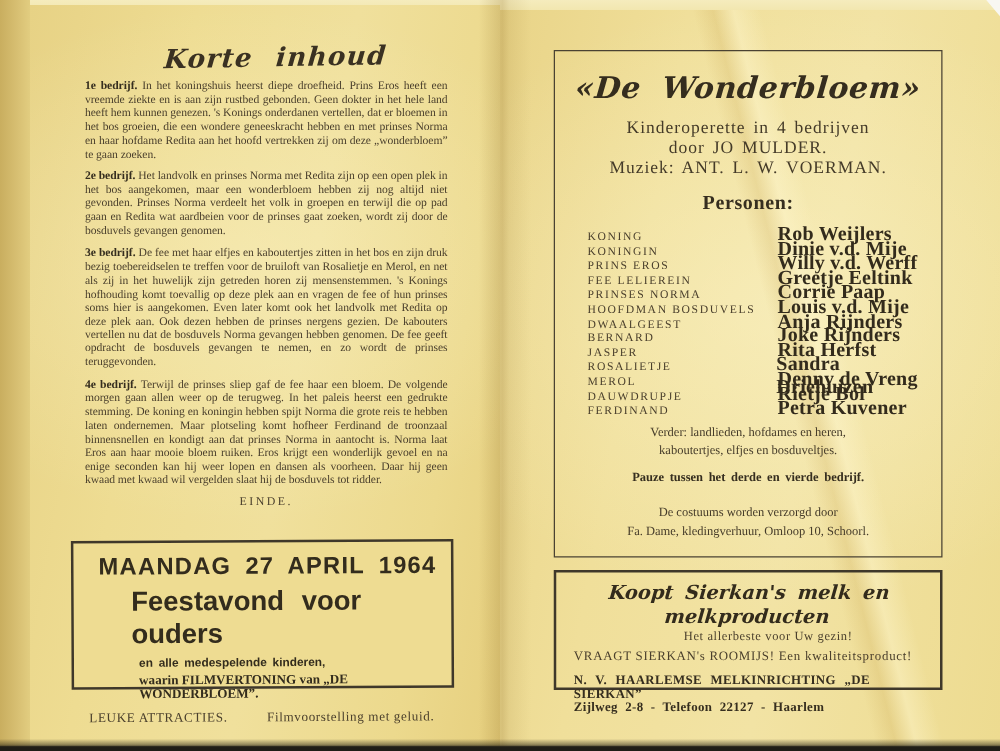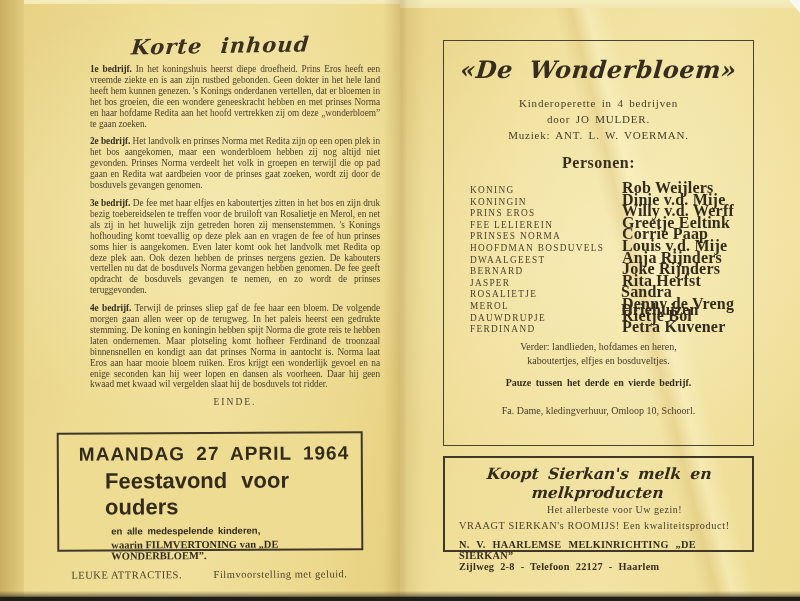--- a/index.html
+++ b/index.html
@@ -29,21 +29,21 @@
     background:linear-gradient(90deg, rgba(0,0,0,0), rgba(130,95,25,.22) 45%, rgba(130,95,25,.10) 58%, rgba(0,0,0,0)); }
   .corner-fold { position:absolute; right:0; top:0; width:0; height:0;
     border-top:13px solid #f8f7f2; border-left:11px solid transparent; }
   .bottom-shadow { position:absolute; left:0; bottom:0; width:800px; height:10px;
     background:linear-gradient(180deg, rgba(40,35,20,0) 0%, rgba(40,35,20,.45) 45%, #1f1d17 75%); }
 
   
   .korte-heading { position:absolute; left:76px; top:33px; width:289px; text-align:center;
     font-family:"DejaVu Serif", serif; font-style:italic; font-weight:bold; font-size:21px;
     letter-spacing:1px; word-spacing:10px; color:#3a3122; transform:skewX(-6deg) rotate(-1deg); }
-  .body-text { position:absolute; left:90px; top:64px; width:290px;
+  .body-text { position:absolute; left:68px; top:64px; width:290px;
     font-size:9.3px; line-height:10.9px; text-align:justify;
     letter-spacing:-0.05px; color:#4a3f2c;font-family:Liberation Serif, serif; }
   .body-text p { margin-bottom:7px; }
   .act-label { font-weight:bold; color:#362e1f; }
   .einde { text-align:center; font-size:9.5px; letter-spacing:2px; margin-top:5px; color:#4a3f2c; }
 
   .event-box { position:absolute; left:57px; top:432px; width:306px; height:119px;
     border:2px solid #3f382a; background:#eedc92; transform:rotate(-0.3deg);
     font-family:"Liberation Sans", sans-serif; color:#332c1d; }
   .event-date { margin:9px 0 0 20px; font-weight:bold; font-size:19px; letter-spacing:1px; word-spacing:5px; }
@@ -53,21 +53,21 @@
     font-family:"Liberation Serif", serif; }
   .event-row { display:flex; justify-content:space-between; margin:8px 14px 0 12px;
     font-family:"Liberation Serif", serif; font-size:10.5px; letter-spacing:.5px; color:#4a3f2c; }
 
   
   .program-box { position:absolute; left:443px; top:40px; width:311px; height:406px;
     border:1.5px solid #4a4232; }
   .program-title { margin-top:14px; text-align:center;
     font-family:"DejaVu Serif", serif; font-style:italic; font-weight:bold; font-size:24px;
     letter-spacing:.5px; word-spacing:8px; color:#352d1e; transform:skewX(-5deg); }
-  .program-sub { margin-top:11px; text-align:center; font-size:11px; line-height:16px;
+  .program-sub { margin-top:11px; text-align:center; font-size:14px; line-height:16px;
     letter-spacing:.8px; word-spacing:2px; }
   .personen { margin-top:11px; text-align:center; font-weight:bold; font-size:16px; letter-spacing:.5px; color:#362e1f; }
   .cast { margin-top:7px; }
   .cast-row { display:flex; padding-left:26px; height:11.6px; align-items:baseline; }
   .cast-role { width:152px; font-size:9.3px; letter-spacing:1.3px; color:#4a3f2c; }
   .cast-name { font-weight:bold; font-size:16px; color:#332b1c; letter-spacing:.2px; }
   .extras { margin-top:10px; text-align:center; font-size:10px; line-height:14px; }
   .pauze { margin-top:9px; text-align:center; font-weight:bold; font-size:10px; word-spacing:2px; color:#362e1f; }
   .costumes { margin-top:15px; text-align:center; font-size:10px; line-height:15px; }
 
@@ -175,20 +175,21 @@
           <span class="cast-role">FERDINAND</span>
           <span class="cast-name">Petra Kuvener</span>
         </div>
     </div>
     <div class="extras">
       <div>Verder: landlieden, hofdames en heren,</div>
       <div>kaboutertjes, elfjes en bosduveltjes.</div>
     </div>
     <div class="pauze">Pauze tussen het derde en vierde bedrijf.</div>
     <div class="costumes">
+      <div>De costuums worden verzorgd door</div>
       <div>Fa. Dame, kledingverhuur, Omloop 10, Schoorl.</div>
     </div>
   </div>
 
   <div class="ad-box">
     <div class="ad-headline">Koopt Sierkan's melk en melkproducten</div>
     <div class="ad-line1">Het allerbeste voor Uw gezin!</div>
     <div class="ad-line2">VRAAGT SIERKAN's ROOMIJS!  Een kwaliteitsproduct!</div>
     <div class="ad-line3">N. V.  HAARLEMSE  MELKINRICHTING  „DE SIERKAN”</div>
     <div class="ad-line4">Zijlweg 2-8  -  Telefoon 22127  -  Haarlem</div>

